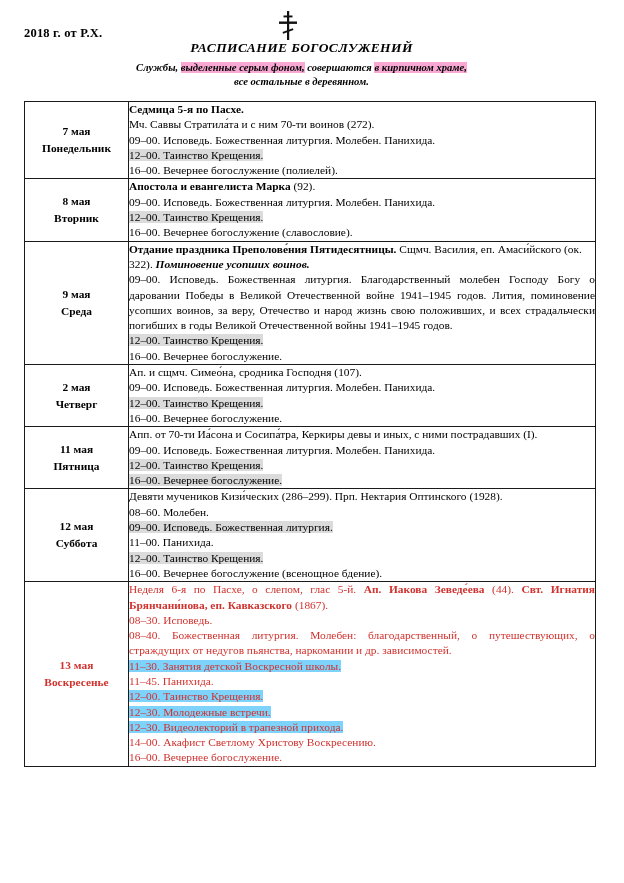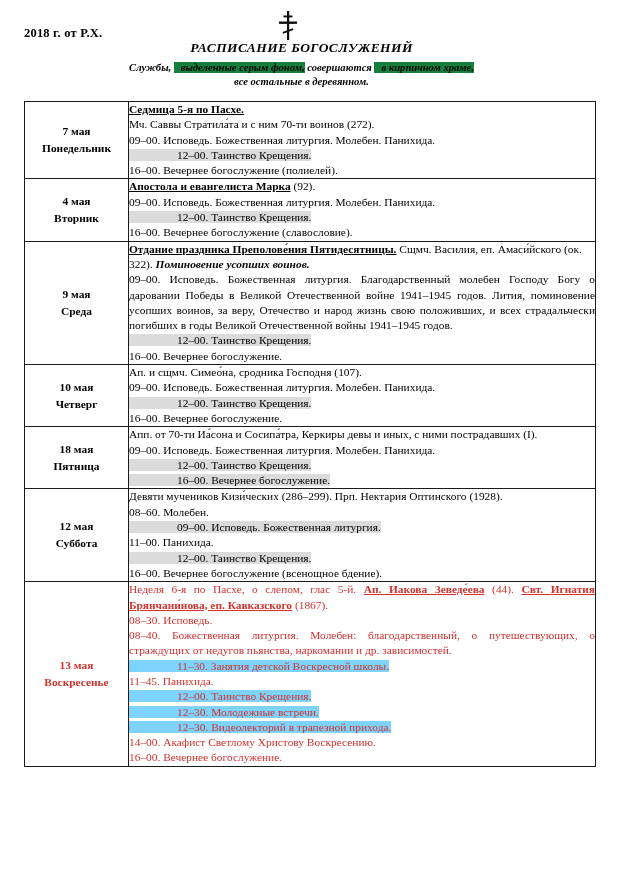--- a/index.html
+++ b/index.html
@@ -62,21 +62,21 @@
     font-size: 13.5px;
     letter-spacing: .4px;
     margin-bottom: 5px;
   }
   .doc-subtitle {
     font-style: italic;
     font-weight: bold;
     font-size: 10.6px;
     line-height: 14px;
   }
-  .doc-subtitle .hl { background: #15803d; padding-left: 7px; }
+  .doc-subtitle .hl { background: #f9a8d4; }
 
   
   .schedule {
     position: absolute;
     left: 24px;
     top: 101px;
     width: 571px;
     border-collapse: collapse;
     table-layout: fixed;
   }
@@ -104,22 +104,22 @@
   }
   .line {
     font-size: 11.4px;
     line-height: 15.3px;
     white-space: normal;
   }
   .line.justify {
     text-align: justify;
     text-align-last: left;
   }
-  .line .hl { background: #dbdbdb; padding-left: 48px; }
-  .seg-b { font-weight: bold; text-decoration: underline; }
+  .line .hl { background: #dbdbdb; }
+  .seg-b { font-weight: bold; }
   .seg-bi { font-weight: bold; font-style: italic; text-align: right; }
 
   .row-red .date-cell,
   .row-red .line { color: #d0322e; }
   .row-red .line .hl { background: #7dd3fc; }
 </style>
 </head>
 <body>
 
 <div class="page">
@@ -161,21 +161,21 @@
           <td class="body-cell">
             <div class="line"><span class="seg-b">Седмица 5-я по Пасхе.</span></div>
             <div class="line"><span>Мч. Саввы Стратила́та и с ним 70-ти воинов (272).</span></div>
             <div class="line"><span>09–00. Исповедь. Божественная литургия. Молебен. Панихида.</span></div>
             <div class="line"><span class="hl"><span>12–00. Таинство Крещения.</span></span></div>
             <div class="line"><span>16–00. Вечернее богослужение (полиелей).</span></div>
           </td>
         </tr>
         <tr>
           <td class="date-cell">
-            <span class="dm">4 мая</span>
+            <span class="dm">8 мая</span>
             <span class="dw">Вторник</span>
           </td>
           <td class="body-cell">
             <div class="line"><span class="seg-b">Апостола и евангелиста Марка</span><span> (92).</span></div>
             <div class="line"><span>09–00. Исповедь. Божественная литургия. Молебен. Панихида.</span></div>
             <div class="line"><span class="hl"><span>12–00. Таинство Крещения.</span></span></div>
             <div class="line"><span>16–00. Вечернее богослужение (славословие).</span></div>
           </td>
         </tr>
         <tr>
@@ -185,33 +185,33 @@
           </td>
           <td class="body-cell">
             <div class="line"><span class="seg-b">Отдание праздника Преполове́ния Пятидесятницы.</span><span> Сщмч. Василия, еп. Амаси́йского (ок. 322). </span><span class="seg-bi">Поминовение усопших воинов.</span></div>
             <div class="line justify"><span>09–00. Исповедь. Божественная литургия. Благодарственный молебен Господу Богу о даровании Победы в Великой Отечественной войне 1941–1945 годов. Лития, поминовение усопших воинов, за веру, Отечество и народ жизнь свою положивших, и всех страдальчески погибших в годы Великой Отечественной войны 1941–1945 годов.</span></div>
             <div class="line"><span class="hl"><span>12–00. Таинство Крещения.</span></span></div>
             <div class="line"><span>16–00. Вечернее богослужение.</span></div>
           </td>
         </tr>
         <tr>
           <td class="date-cell">
-            <span class="dm">10 мая</span>
+            <span class="dm">2 мая</span>
             <span class="dw">Четверг</span>
           </td>
           <td class="body-cell">
             <div class="line"><span>Ап. и сщмч. Симео́на, сродника Господня (107).</span></div>
             <div class="line"><span>09–00. Исповедь. Божественная литургия. Молебен. Панихида.</span></div>
             <div class="line"><span class="hl"><span>12–00. Таинство Крещения.</span></span></div>
             <div class="line"><span>16–00. Вечернее богослужение.</span></div>
           </td>
         </tr>
         <tr>
           <td class="date-cell">
-            <span class="dm">18 мая</span>
+            <span class="dm">11 мая</span>
             <span class="dw">Пятница</span>
           </td>
           <td class="body-cell">
             <div class="line justify"><span>Апп. от 70-ти Иа́сона и Сосипа́тра, Керкиры девы и иных, с ними пострадавших (I).</span></div>
             <div class="line"><span>09–00. Исповедь. Божественная литургия. Молебен. Панихида.</span></div>
             <div class="line"><span class="hl"><span>12–00. Таинство Крещения.</span></span></div>
             <div class="line"><span class="hl"><span>16–00. Вечернее богослужение.</span></span></div>
           </td>
         </tr>
         <tr>

